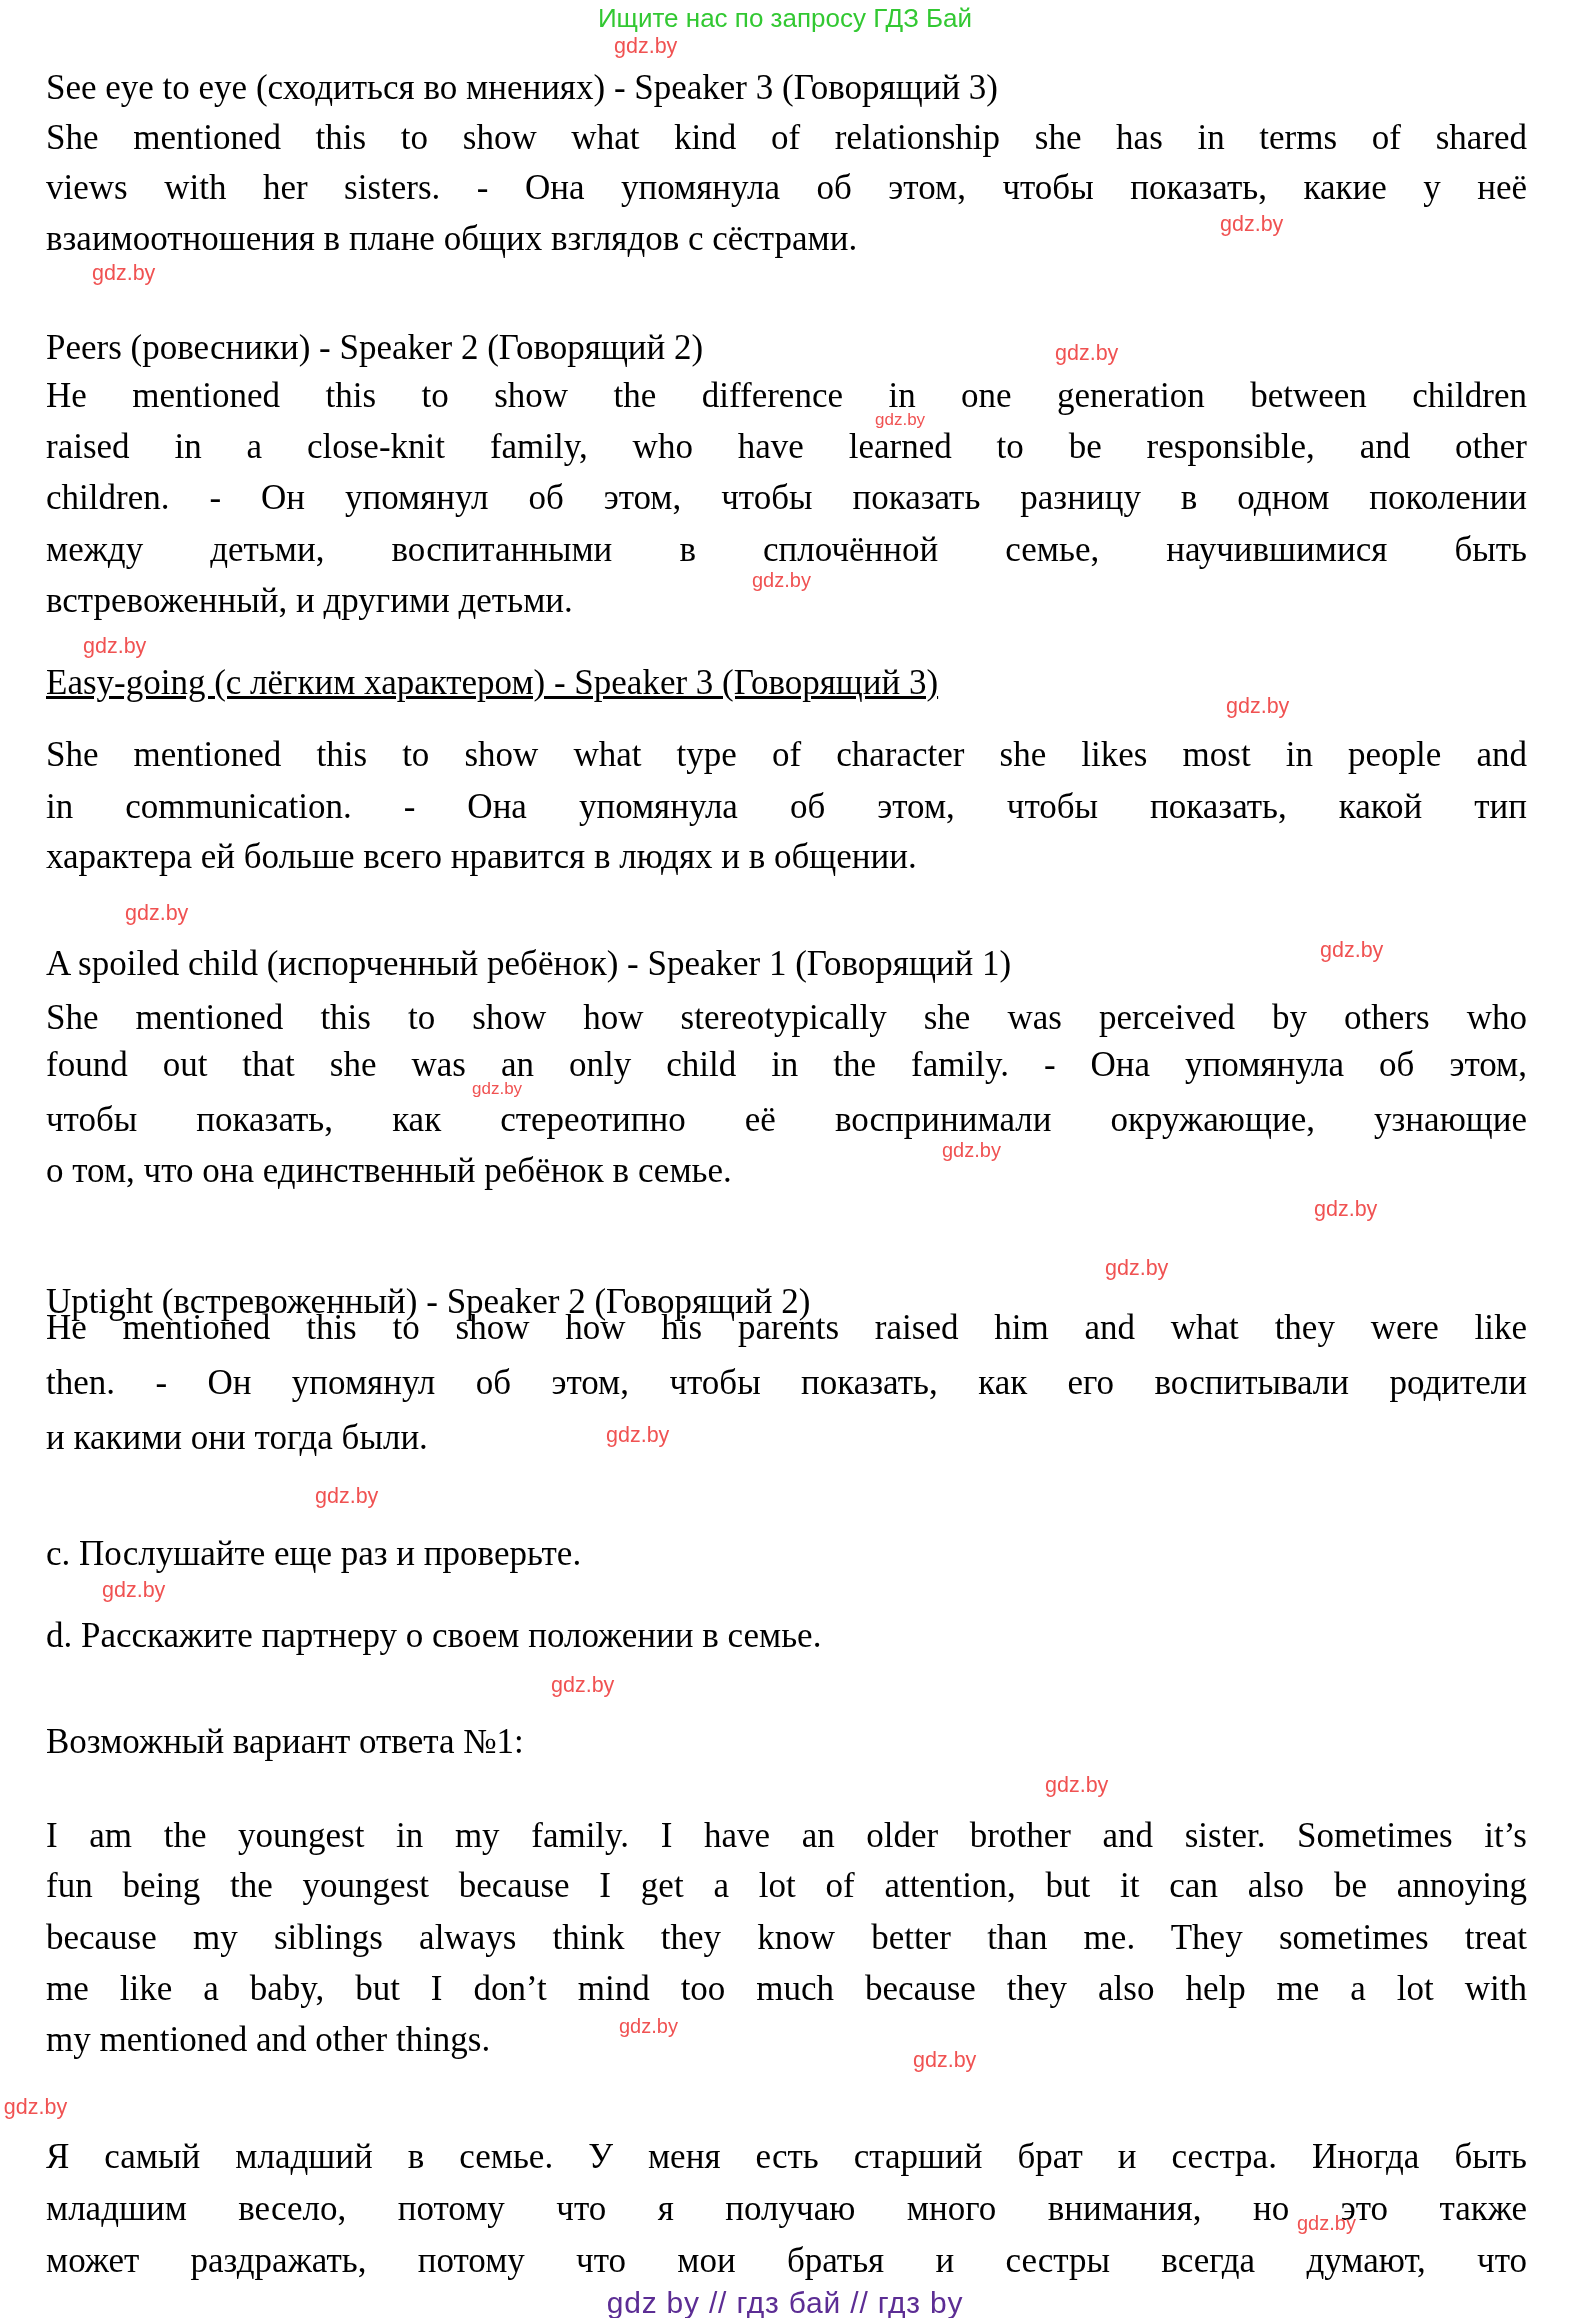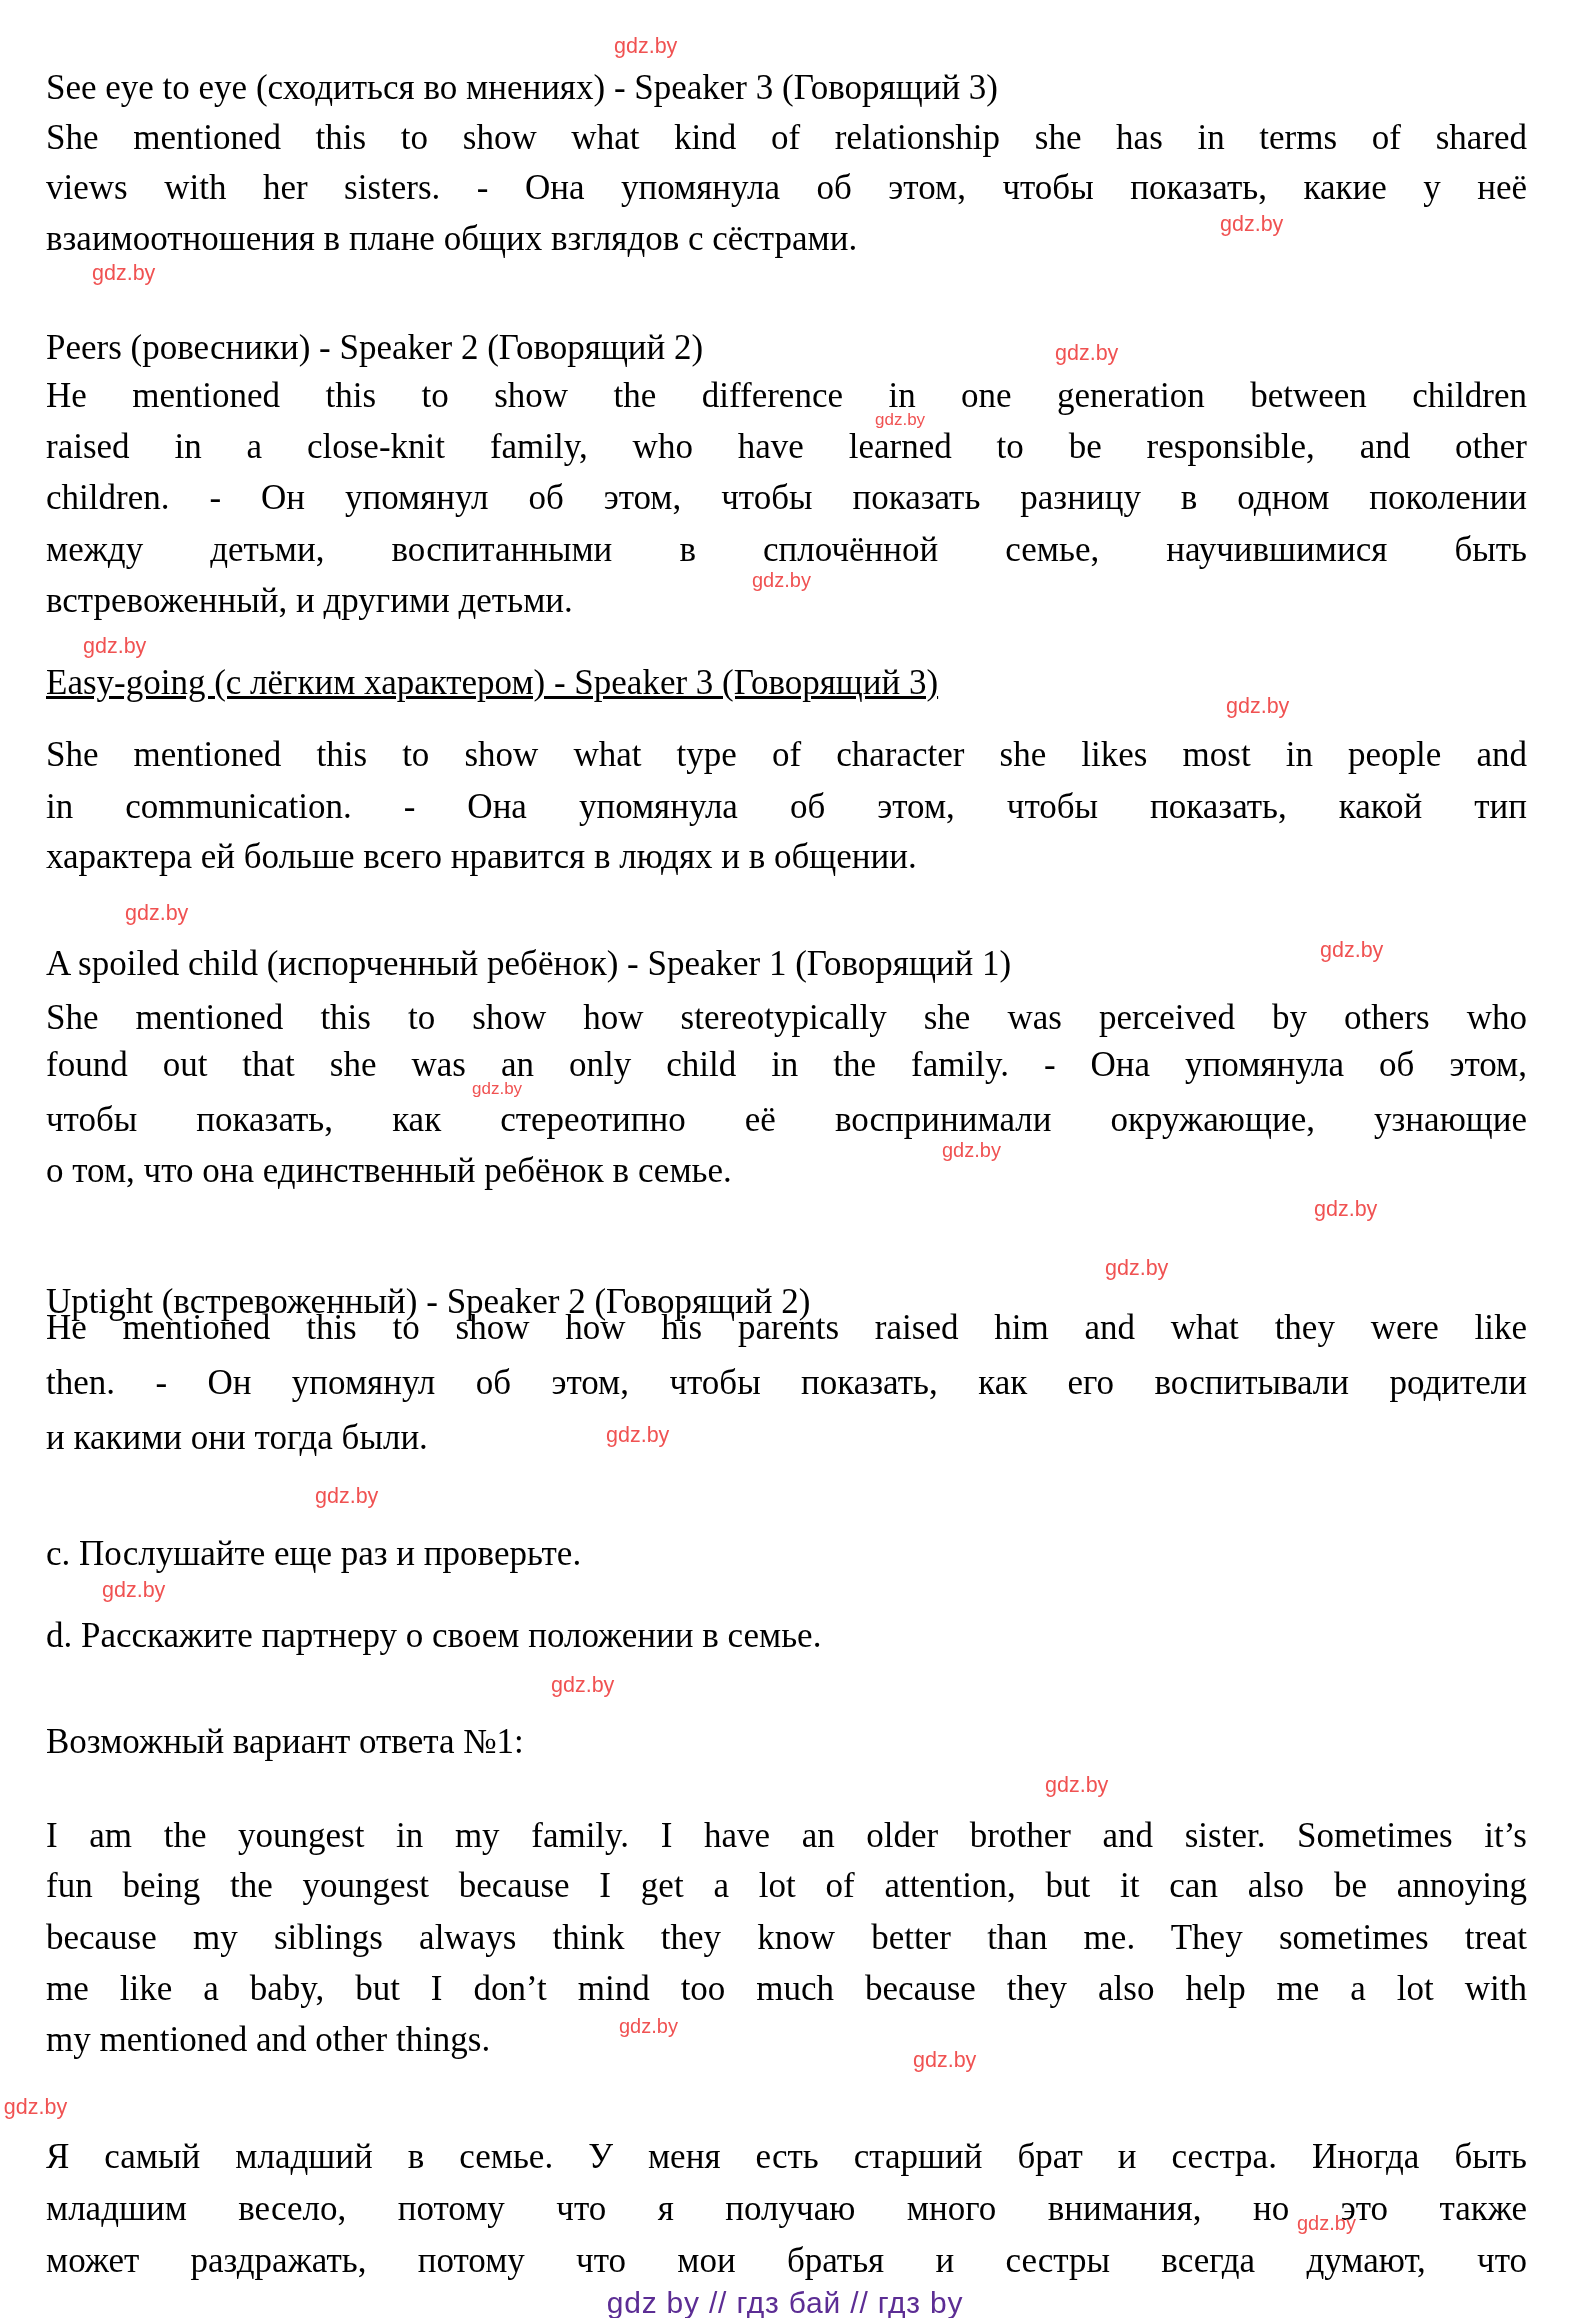--- a/index.html
+++ b/index.html
@@ -48,20 +48,21 @@
     text-align:center;
     font-family:"Liberation Sans", sans-serif;
     font-size:30px;
     letter-spacing:0.8px;
   }
 </style>
 </head>
 <body>
 
 <div id="page">
+  <div class="top-banner" style="color: rgb(50, 200, 50);">Ищите нас по запросу ГДЗ Бай</div>
 
   <div>
       <div class="tline head" style="top: 65px;">See eye to eye (сходиться во мнениях) - Speaker 3 (Говорящий 3)</div>
       <div class="tline j" style="top: 115px;">She mentioned this to show what kind of relationship she has in terms of shared</div>
       <div class="tline j" style="top: 165px;">views with her sisters. - Она упомянула об этом, чтобы показать, какие у неё</div>
       <div class="tline l" style="top: 216px;">взаимоотношения в плане общих взглядов с сёстрами.</div>
       <div class="tline head" style="top: 325px;">Peers (ровесники) - Speaker 2 (Говорящий 2)</div>
       <div class="tline j" style="top: 373px;">He mentioned this to show the difference in one generation between children</div>
       <div class="tline j" style="top: 424px;">raised in a close-knit family, who have learned to be responsible, and other</div>
       <div class="tline j" style="top: 475px;">children. - Он упомянул об этом, чтобы показать разницу в одном поколении</div>

